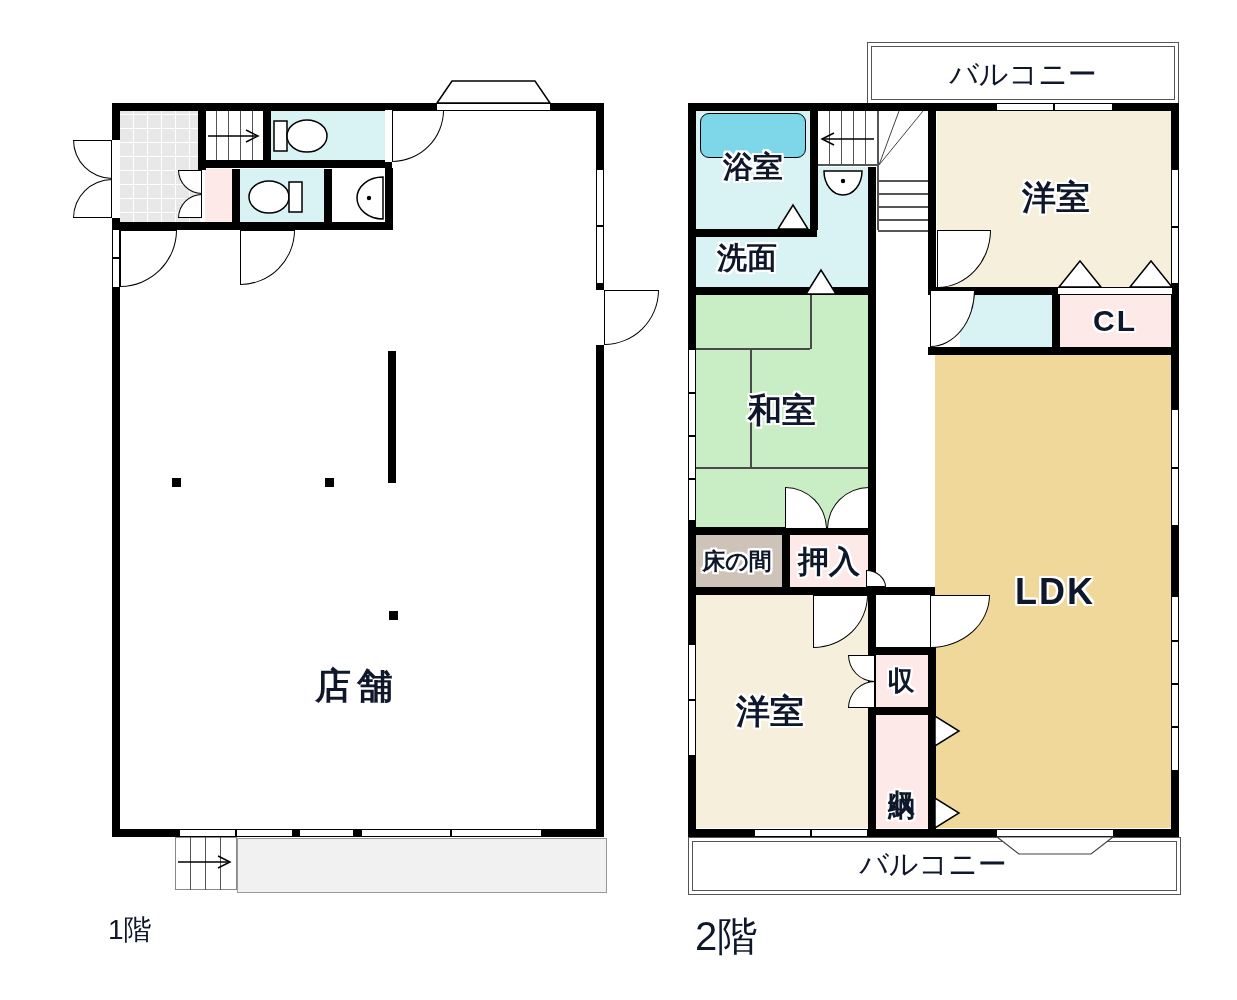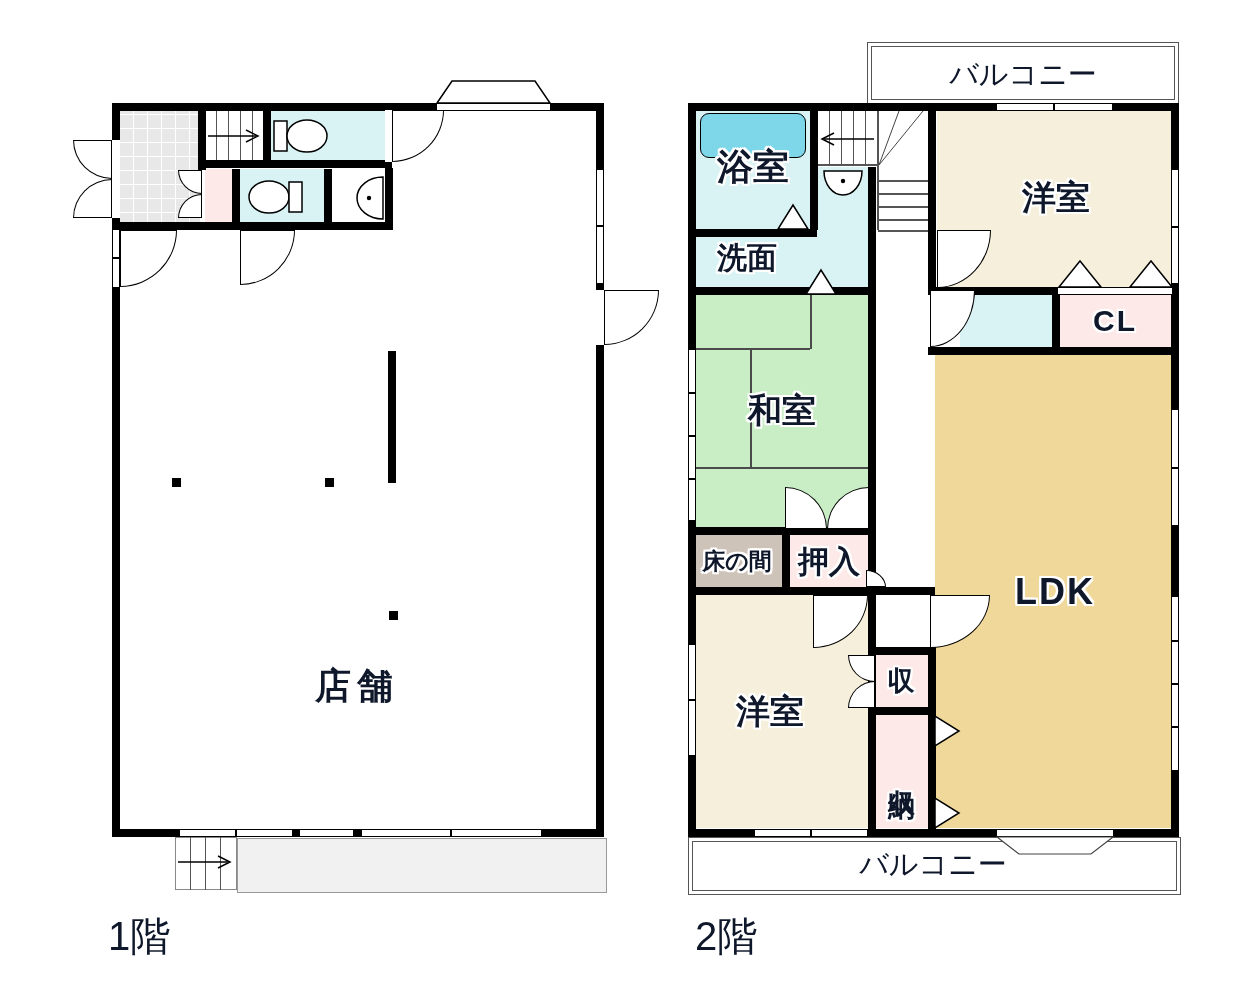--- a/index.html
+++ b/index.html
@@ -110,21 +110,21 @@
   <svg style="left:246px;top:174px;" width="58" height="46" viewBox="0 0 58 46">
     <ellipse cx="23" cy="23" rx="20" ry="16" fill="#fff" stroke="#000" stroke-width="1.5"></ellipse>
     <rect x="43" y="8" width="13" height="30" fill="#fff" stroke="#000" stroke-width="1.5"></rect>
   </svg>
   <svg style="left:350px;top:174px;" width="36" height="48" viewBox="0 0 36 48">
     <path d="M33 3 A26 21 0 0 0 33 45 Z" fill="#fff" stroke="#000" stroke-width="1.5"></path>
     <circle cx="19" cy="24" r="2.2" fill="#000"></circle>
   </svg>
 
   <div class="lbl" style="left:357px;top:686px;font-size:36px;letter-spacing:6px;">店舗</div>
-  <div class="lbl lbl-tl" style="left:108px;top:916px;font-size:40px;">1階</div>
+  <div class="lbl lbl-tl" style="left:108px;top:916px;font-size:28px;">1階</div>
 
   <div class="balcony" style="left:867px;top:42px;width:312px;height:62px;">
       <div class="balcony-in"></div>
     </div>
   <div class="balcony" style="left:688px;top:837px;width:493px;height:58px;">
       <div class="balcony-in"></div>
     </div>
 
   <div class="rm" style="left:695px;top:110px;width:115px;height:120px;background:#d9f3f5;"></div>
   <div class="rm" style="left:695px;top:237px;width:175px;height:51px;background:#d9f3f5;"></div>
@@ -239,21 +239,21 @@
     <polygon points="2,28 44,28 23,2" fill="#fff" stroke="#000" stroke-width="1.5"></polygon>
   </svg>
   <svg style="left:934px;top:714px;" width="27" height="34" viewBox="0 0 27 34">
     <polygon points="1,2 1,32 25,17" fill="#fff" stroke="#000" stroke-width="1.5"></polygon>
   </svg>
   <svg style="left:934px;top:796px;" width="27" height="34" viewBox="0 0 27 34">
     <polygon points="1,2 1,32 25,17" fill="#fff" stroke="#000" stroke-width="1.5"></polygon>
   </svg>
 
   <div class="lbl" style="left:1023px;top:74px;font-size:29px;font-weight:500;">バルコニー</div>
-  <div class="lbl" style="left:753px;top:167px;font-size:36px;">浴室</div>
+  <div class="lbl" style="left:753px;top:167px;font-size:30px;">浴室</div>
   <div class="lbl" style="left:747px;top:258px;font-size:30px;">洗面</div>
   <div class="lbl" style="left:782px;top:410px;font-size:34px;">和室</div>
   <div class="lbl" style="left:737px;top:561px;font-size:23px;">床の間</div>
   <div class="lbl" style="left:829px;top:561px;font-size:31px;">押入</div>
   <div class="lbl" style="left:1056px;top:197px;font-size:34px;">洋室</div>
   <div class="lbl" style="left:1115px;top:321px;font-size:30px;letter-spacing:2px;">CL</div>
   <div class="lbl" style="left:1055px;top:592px;font-size:36px;letter-spacing:2px;">LDK</div>
   <div class="lbl" style="left:901px;top:681px;font-size:27px;">収</div>
   <div class="lbl v" style="left:901px;top:771px;font-size:27px;">収納</div>
   <div class="lbl" style="left:770px;top:711px;font-size:34px;">洋室</div>

